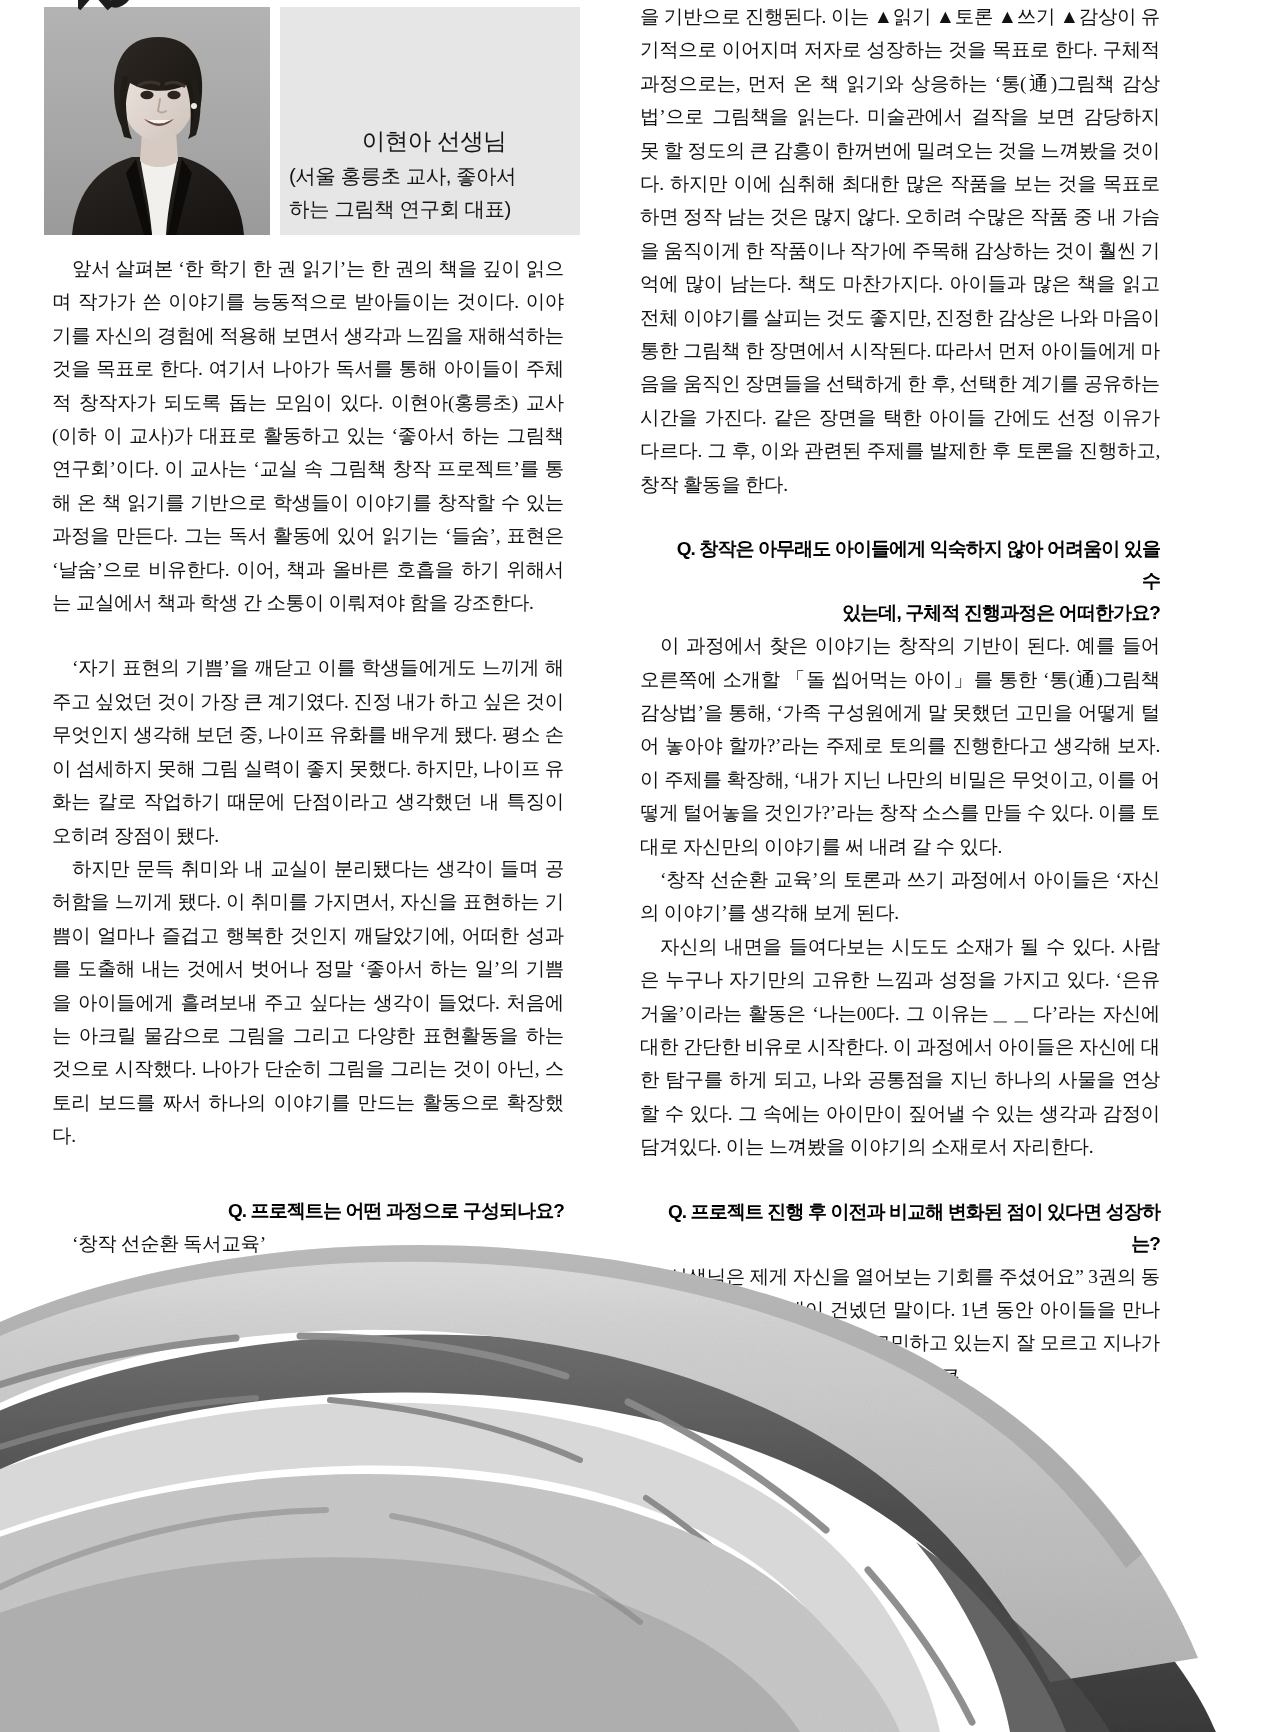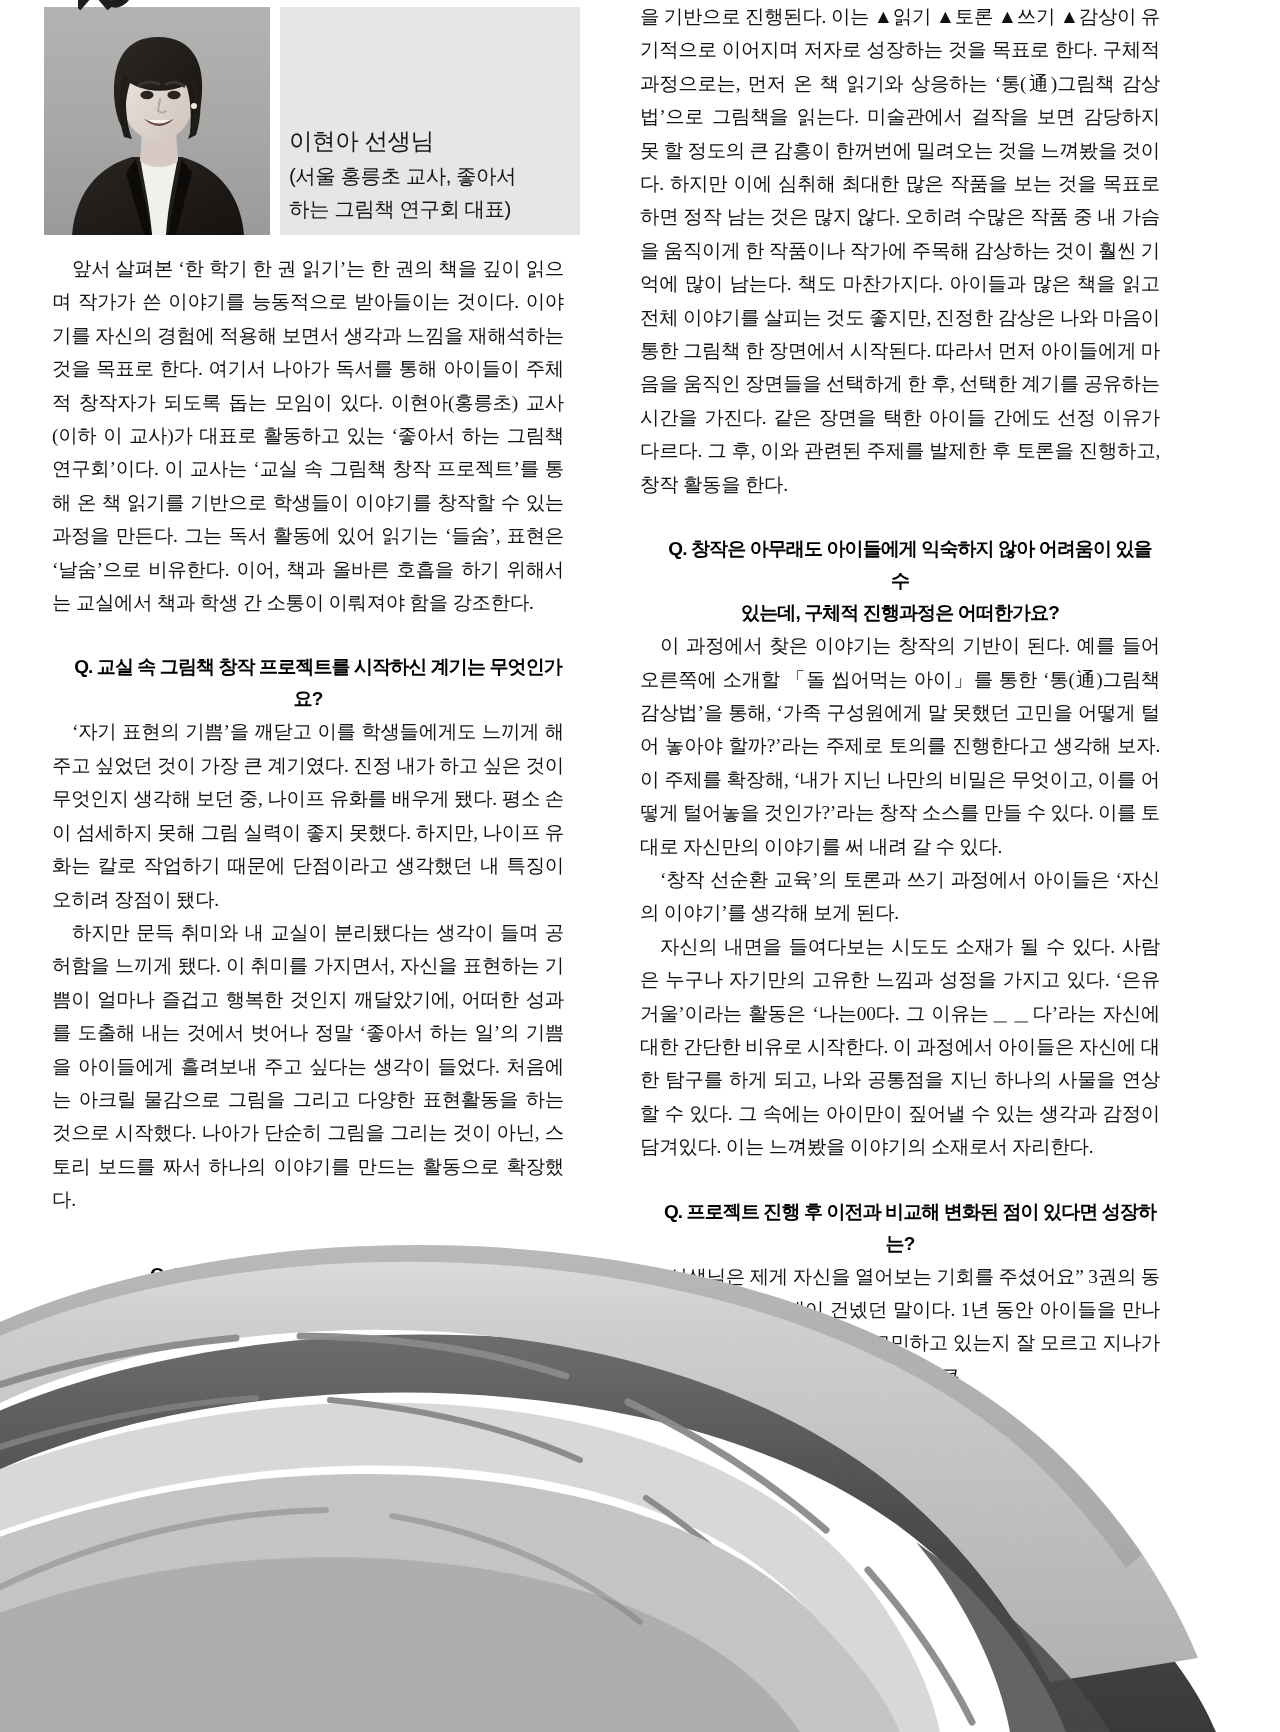--- a/index.html
+++ b/index.html
@@ -68,20 +68,21 @@
     left: 9px;
     top: 117px;
     width: 290px;
   }
   .caption-name {
     font-size: 23.5px;
     line-height: 35px;
     letter-spacing: -0.4px;
     color: #151515;
     white-space: nowrap;
+    text-align: center;
   }
   .caption-role {
     font-size: 20.5px;
     line-height: 33px;
     letter-spacing: -0.5px;
     color: #151515;
   }
   .caption-role div { white-space: nowrap; }
 
   
@@ -117,21 +118,21 @@
 
   p.qhead {
     margin: 0;
     font-family: "Liberation Sans", "DejaVu Sans", sans-serif;
     font-weight: bold;
     font-size: 19px;
     line-height: 32px;
     letter-spacing: -0.9px;
     color: #000;
     text-indent: 20px;
-    text-align: center;
+    text-align: right;
   }
   .gap-md { height: 32px; }
   .gap-lg { height: 42px; }
 
   
   .wrap-shape {
     float: left;
     width: 0;
     height: 0;
   }
@@ -238,21 +239,20 @@
           <div>(서울 홍릉초 교사, 좋아서</div>
           <div>하는 그림책 연구회 대표)</div>
         </div>
       </div>
     </div>
   </div>
 
   <div class="col col-left">
     <p class="body">앞서 살펴본 ‘한 학기 한 권 읽기’는 한 권의 책을 깊이 읽으며 작가가 쓴 이야기를 능동적으로 받아들이는 것이다. 이야기를 자신의 경험에 적용해 보면서 생각과 느낌을 재해석하는 것을 목표로 한다. 여기서 나아가 독서를 통해 아이들이 주체적 창작자가 되도록 돕는 모임이 있다. 이현아(홍릉초) 교사(이하 이 교사)가 대표로 활동하고 있는 ‘좋아서 하는 그림책 연구회’이다. 이 교사는 ‘교실 속 그림책 창작 프로젝트’를 통해 온 책 읽기를 기반으로 학생들이 이야기를 창작할 수 있는 과정을 만든다. 그는 독서 활동에 있어 읽기는 ‘들숨’, 표현은 ‘날숨’으로 비유한다. 이어, 책과 올바른 호흡을 하기 위해서는 교실에서 책과 학생 간 소통이 이뤄져야 함을 강조한다.</p>
     <div class="gap-md"></div>
-    <p class="qhead">Q. 교실 속 그림책 창작 프로젝트를 시작하신 계기는 무엇인가요?</p>
     <p class="body">‘자기 표현의 기쁨’을 깨닫고 이를 학생들에게도 느끼게 해주고 싶었던 것이 가장 큰 계기였다. 진정 내가 하고 싶은 것이 무엇인지 생각해 보던 중, 나이프 유화를 배우게 됐다. 평소 손이 섬세하지 못해 그림 실력이 좋지 못했다. 하지만, 나이프 유화는 칼로 작업하기 때문에 단점이라고 생각했던 내 특징이 오히려 장점이 됐다.</p>
     <p class="body">하지만 문득 취미와 내 교실이 분리됐다는 생각이 들며 공허함을 느끼게 됐다. 이 취미를 가지면서, 자신을 표현하는 기쁨이 얼마나 즐겁고 행복한 것인지 깨달았기에, 어떠한 성과를 도출해 내는 것에서 벗어나 정말 ‘좋아서 하는 일’의 기쁨을 아이들에게 흘려보내 주고 싶다는 생각이 들었다. 처음에는 아크릴 물감으로 그림을 그리고 다양한 표현활동을 하는 것으로 시작했다. 나아가 단순히 그림을 그리는 것이 아닌, 스토리 보드를 짜서 하나의 이야기를 만드는 활동으로 확장했다.</p>
     <div class="gap-lg"></div>
     <p class="qhead">Q. 프로젝트는 어떤 과정으로 구성되나요?</p>
     <p class="body">‘창작  선순환  독서교육’</p>
   </div>
 
   <div class="col col-right">
     <p class="body noindent">을 기반으로 진행된다. 이는 ▲읽기 ▲토론 ▲쓰기 ▲감상이 유기적으로 이어지며 저자로 성장하는 것을 목표로 한다. 구체적 과정으로는, 먼저 온 책 읽기와 상응하는 ‘통(通)그림책 감상법’으로 그림책을 읽는다. 미술관에서 걸작을 보면 감당하지 못 할 정도의 큰 감흥이 한꺼번에 밀려오는 것을 느껴봤을 것이다. 하지만 이에 심취해 최대한 많은 작품을 보는 것을 목표로 하면 정작 남는 것은 많지 않다. 오히려 수많은 작품 중 내 가슴을 움직이게 한 작품이나 작가에 주목해 감상하는 것이 훨씬 기억에 많이 남는다. 책도 마찬가지다. 아이들과 많은 책을 읽고 전체 이야기를 살피는 것도 좋지만, 진정한 감상은 나와 마음이 통한 그림책 한 장면에서 시작된다. 따라서 먼저 아이들에게 마음을 움직인 장면들을 선택하게 한 후, 선택한 계기를 공유하는 시간을 가진다. 같은 장면을 택한 아이들 간에도 선정 이유가 다르다. 그 후, 이와 관련된 주제를 발제한 후 토론을 진행하고, 창작 활동을 한다.</p>
     <div class="gap-md"></div>

